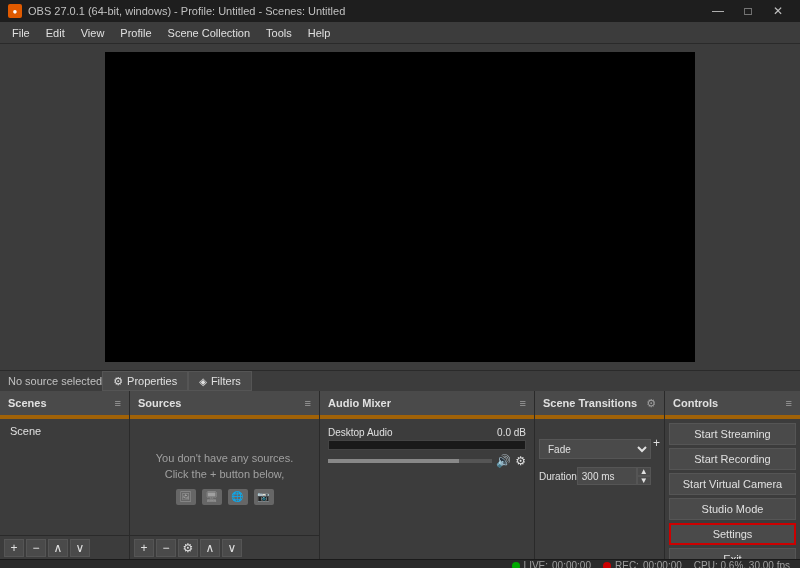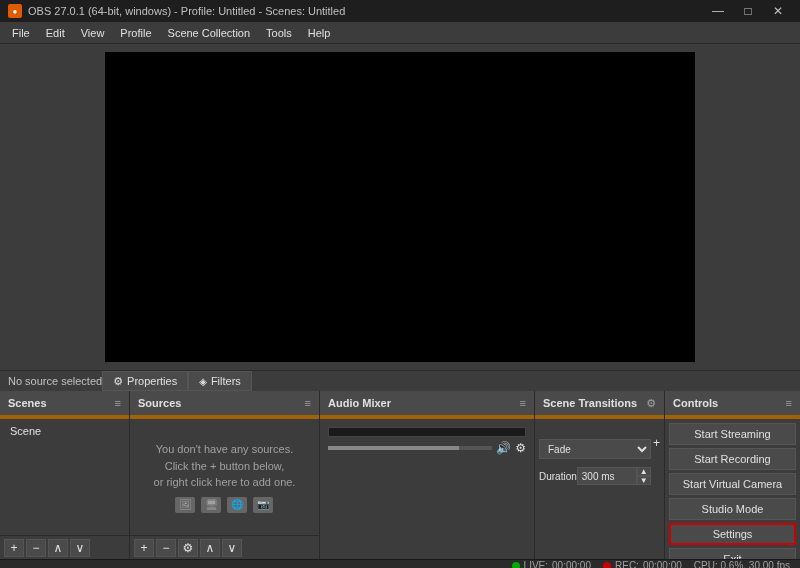--- a/index.html
+++ b/index.html
@@ -451,21 +451,20 @@
 
     <div class="panel sources-panel">
       <div class="panel-header">
         <span class="panel-title">Sources</span>
         <span class="panel-icon">≡</span>
       </div>
       <div class="panel-content" style="display:flex;align-items:center;justify-content:center;">
         <div class="no-sources-msg">
           <div>You don't have any sources.</div>
           <div>Click the + button below,</div>
-          <div>or right click here to add one.</div>
           <div class="source-icons">
             <div class="source-icon-item">🖼</div>
             <div class="source-icon-item">🖥</div>
             <div class="source-icon-item">🌐</div>
             <div class="source-icon-item">📷</div>
           </div>
         </div>
       </div>
       <div class="panel-toolbar">
         <button class="toolbar-btn">+</button>
@@ -476,20 +475,24 @@
       </div>
     </div>
 
     <div class="panel audio-panel">
       <div class="panel-header">
         <span class="panel-title">Audio Mixer</span>
         <span class="panel-icon">≡</span>
       </div>
       <div class="panel-content">
         <div class="audio-track">
+          <div class="audio-track-header">
+            <span class="audio-track-name">Desktop Audio</span>
+            <span class="audio-track-db">0.0 dB</span>
+          </div>
           <div class="audio-meter">
             <div class="audio-meter-fill" style="width:0%"></div>
           </div>
           <div class="audio-controls">
             <div class="volume-slider">
               <div class="volume-slider-fill"></div>
             </div>
             <span style="font-size:12px;cursor:pointer;">🔊</span>
             <span style="font-size:12px;cursor:pointer;">⚙</span>
           </div>

